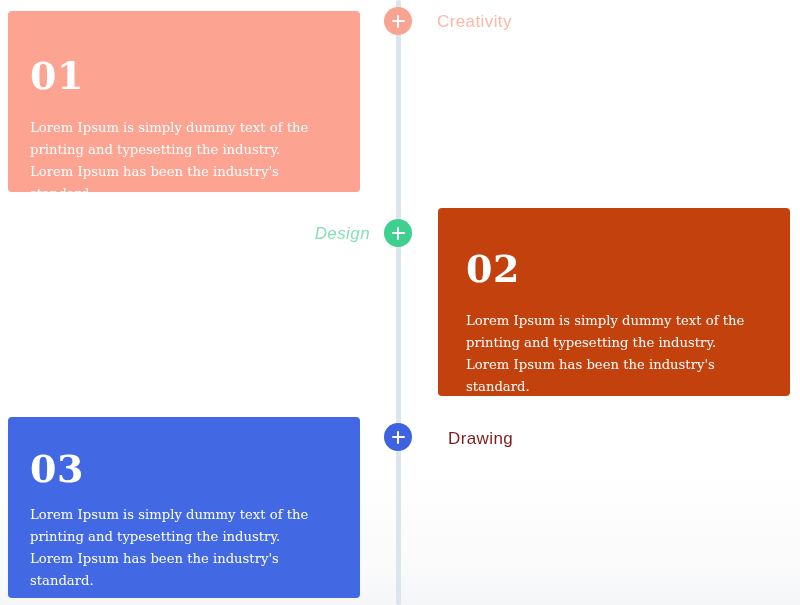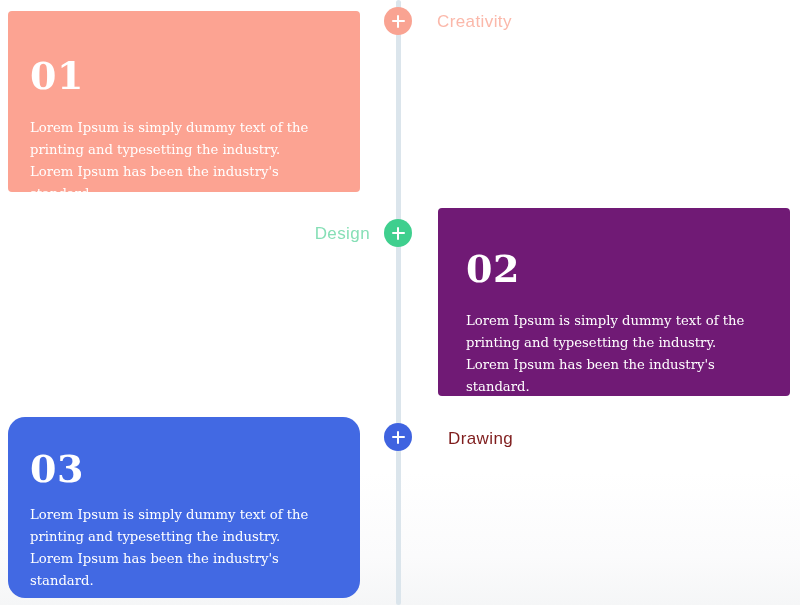--- a/index.html
+++ b/index.html
@@ -83,20 +83,21 @@
   .label-1 {
     left: 437px;
     top: 12px;
     color: #FBB8AA;
   }
   .label-2 {
     right: 430px;
     top: 224px;
     color: #86DFB6;
     text-align: right;
+    font-style: italic;
   }
   .label-3 {
     left: 448px;
     top: 429px;
     color: #7f1d1d;
   }
 
   
   .card {
     position: absolute;
@@ -129,33 +130,32 @@
     background: #FCA392;
   }
   .card-1 .card-num { margin-top: 46px; }
   .card-1 .card-text { margin-top: 22px; }
 
   .card-2 {
     left: 438px;
     top: 208px;
     width: 352px;
     height: 188px;
-    background: #701a75;
+    background: #c2410c;
   }
   .card-2 { padding: 0 22px 0 28px; }
   .card-2 .card-num { margin-top: 42px; }
   .card-2 .card-text { margin-top: 22px; }
 
   .card-3 {
     left: 8px;
     top: 417px;
     width: 352px;
     height: 181px;
     background: #4269E3;
-    border-radius: 17px;
   }
   .card-3 .card-num { margin-top: 33px; }
   .card-3 .card-text { margin-top: 16px; }
 </style>
 </head>
 <body>
 
 <div class="timeline-wrap">
 
   <div class="spine"></div>

